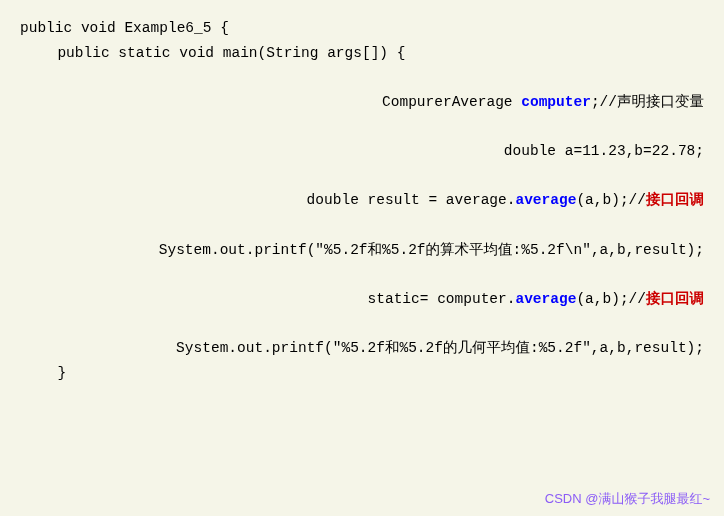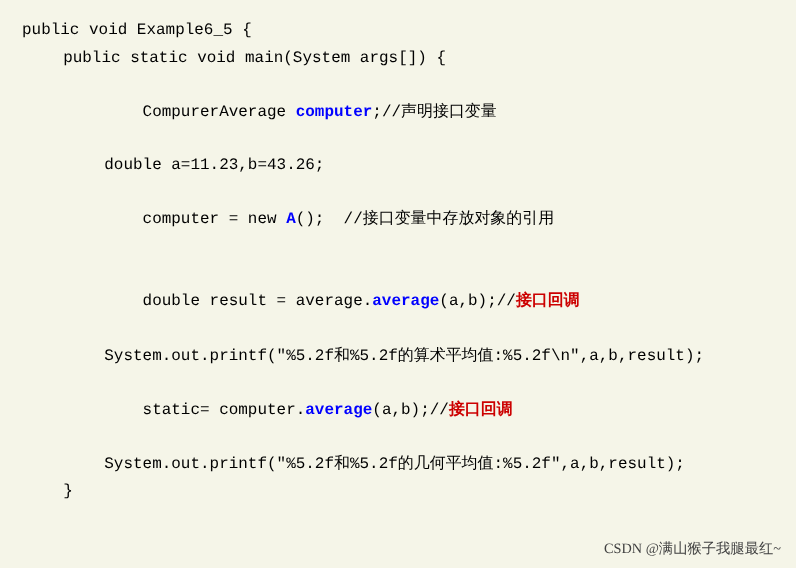--- a/index.html
+++ b/index.html
@@ -28,55 +28,53 @@
       white-space: pre;
       display: block;
     }
 
     .indent1 {
       padding-left: 20px;
     }
 
     .indent2 {
       padding-left: 40px;
+      text-align: right;
     }
 
     .kw-blue-bold {
       color: #0000ff;
       font-weight: bold;
     }
 
     .kw-red-bold {
       color: #cc0000;
       font-weight: bold;
       margin-top: 44px;
     }
 
     .watermark {
       position: absolute;
       bottom: 8px;
       right: 14px;
-      color: #404040;
+      color: #8b5cf6;
       font-size: 13px;
-      font-family: Liberation Serif, serif;
+      font-family: Liberation Sans, sans-serif;
     }
   </style>
 </head>
 <body>
 
 <div class="code-area">
   <span class="code-line"><span>public void Example6_5 {</span></span>
-  <span class="code-line indent1"><span style="padding-left:0">  public static void main(System args[]) {</span></span>
+  <span class="code-line indent1"><span style="padding-left:0">  public static void main(String args[]) {</span></span>
   <span class="code-line indent2">
     <span>    CompurerAverage </span><span class="kw-blue-bold">computer</span><span>;//声明接口变量</span>
   </span>
-  <span class="code-line indent2"><span>    double a=11.23,b=43.26;</span></span>
-  <span class="code-line indent2">
-    <span>    computer = new </span><span class="kw-blue-bold">A</span><span>();  //接口变量中存放对象的引用</span>
-  </span>
+  <span class="code-line indent2"><span>    double a=11.23,b=22.78;</span></span>
   <span class="code-line indent2">
     <span>    double result = average.</span><span class="kw-blue-bold">average</span><span>(a,b);//</span><span class="kw-red-bold">接口回调</span>
   </span>
   <span class="code-line indent2"><span>    System.out.printf("%5.2f和%5.2f的算术平均值:%5.2f\n",a,b,result);</span></span>
   <span class="code-line indent2">
     <span>    static= computer.</span><span class="kw-blue-bold">average</span><span>(a,b);//</span><span class="kw-red-bold">接口回调</span>
   </span>
   <span class="code-line indent2"><span>    System.out.printf("%5.2f和%5.2f的几何平均值:%5.2f",a,b,result);</span></span>
   <span class="code-line indent1"><span>  }</span></span>
 

